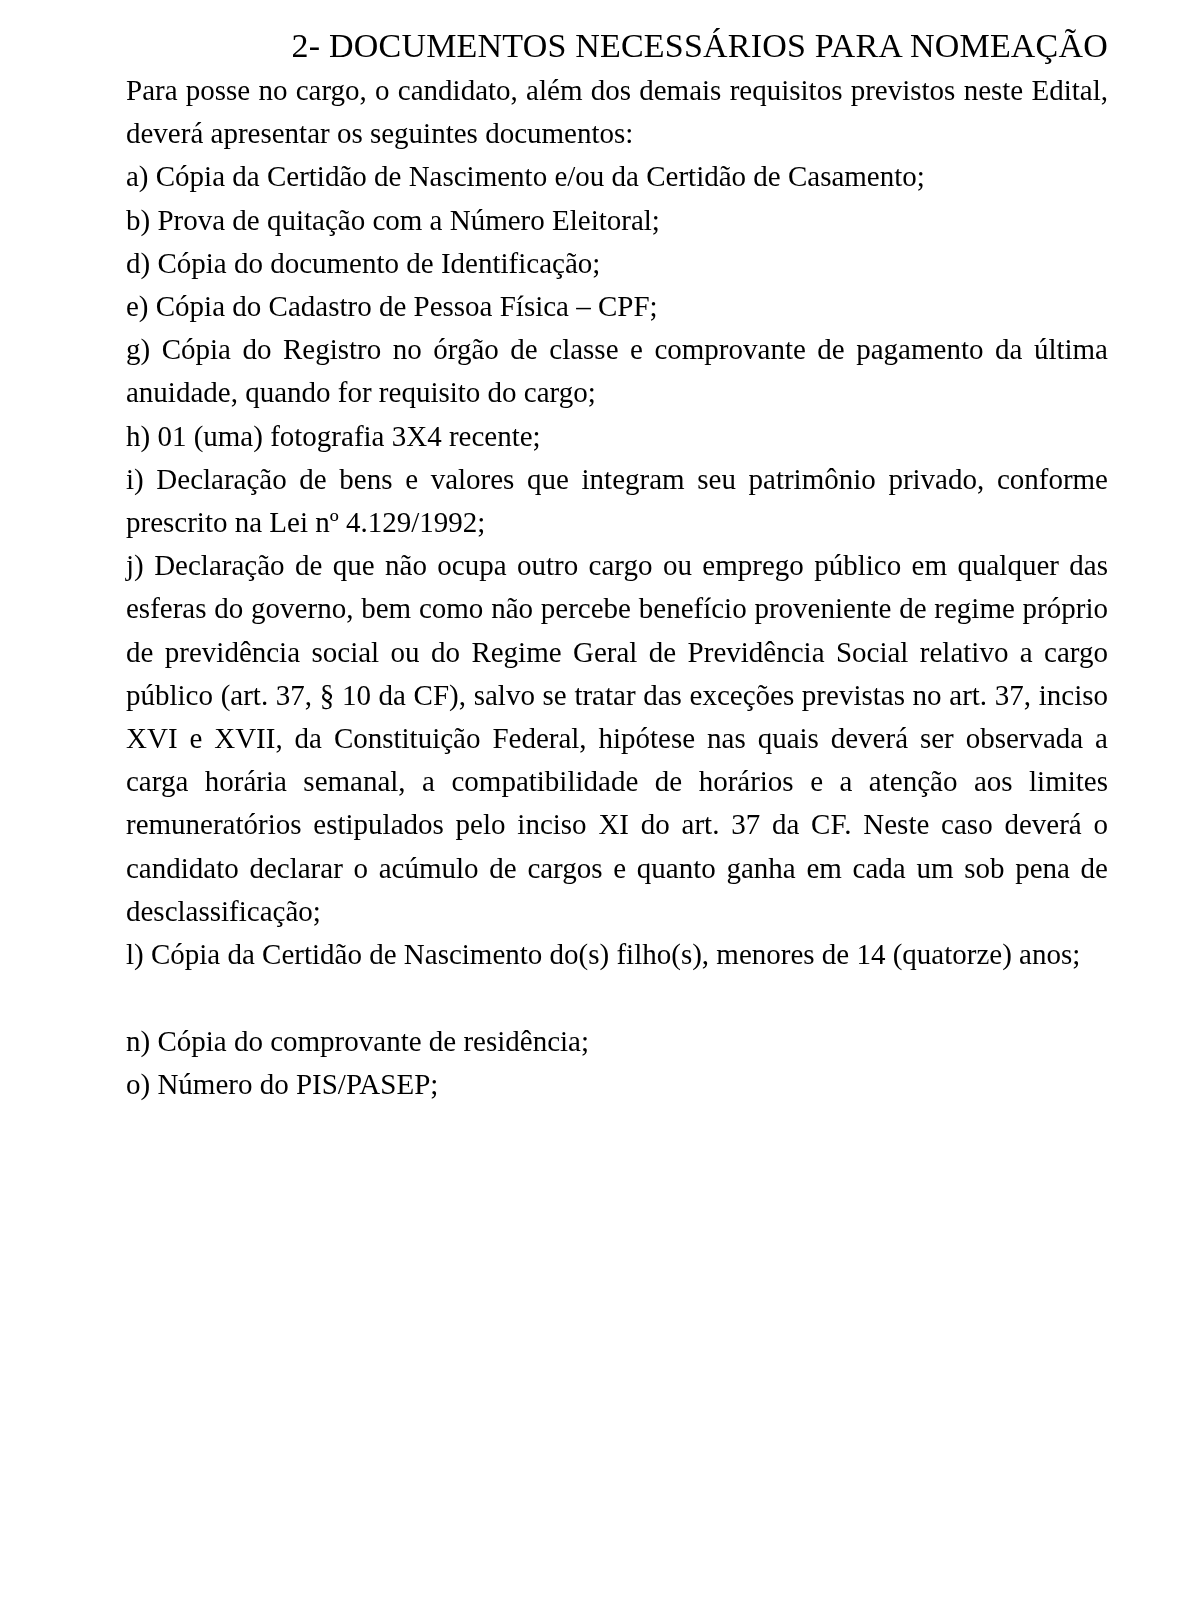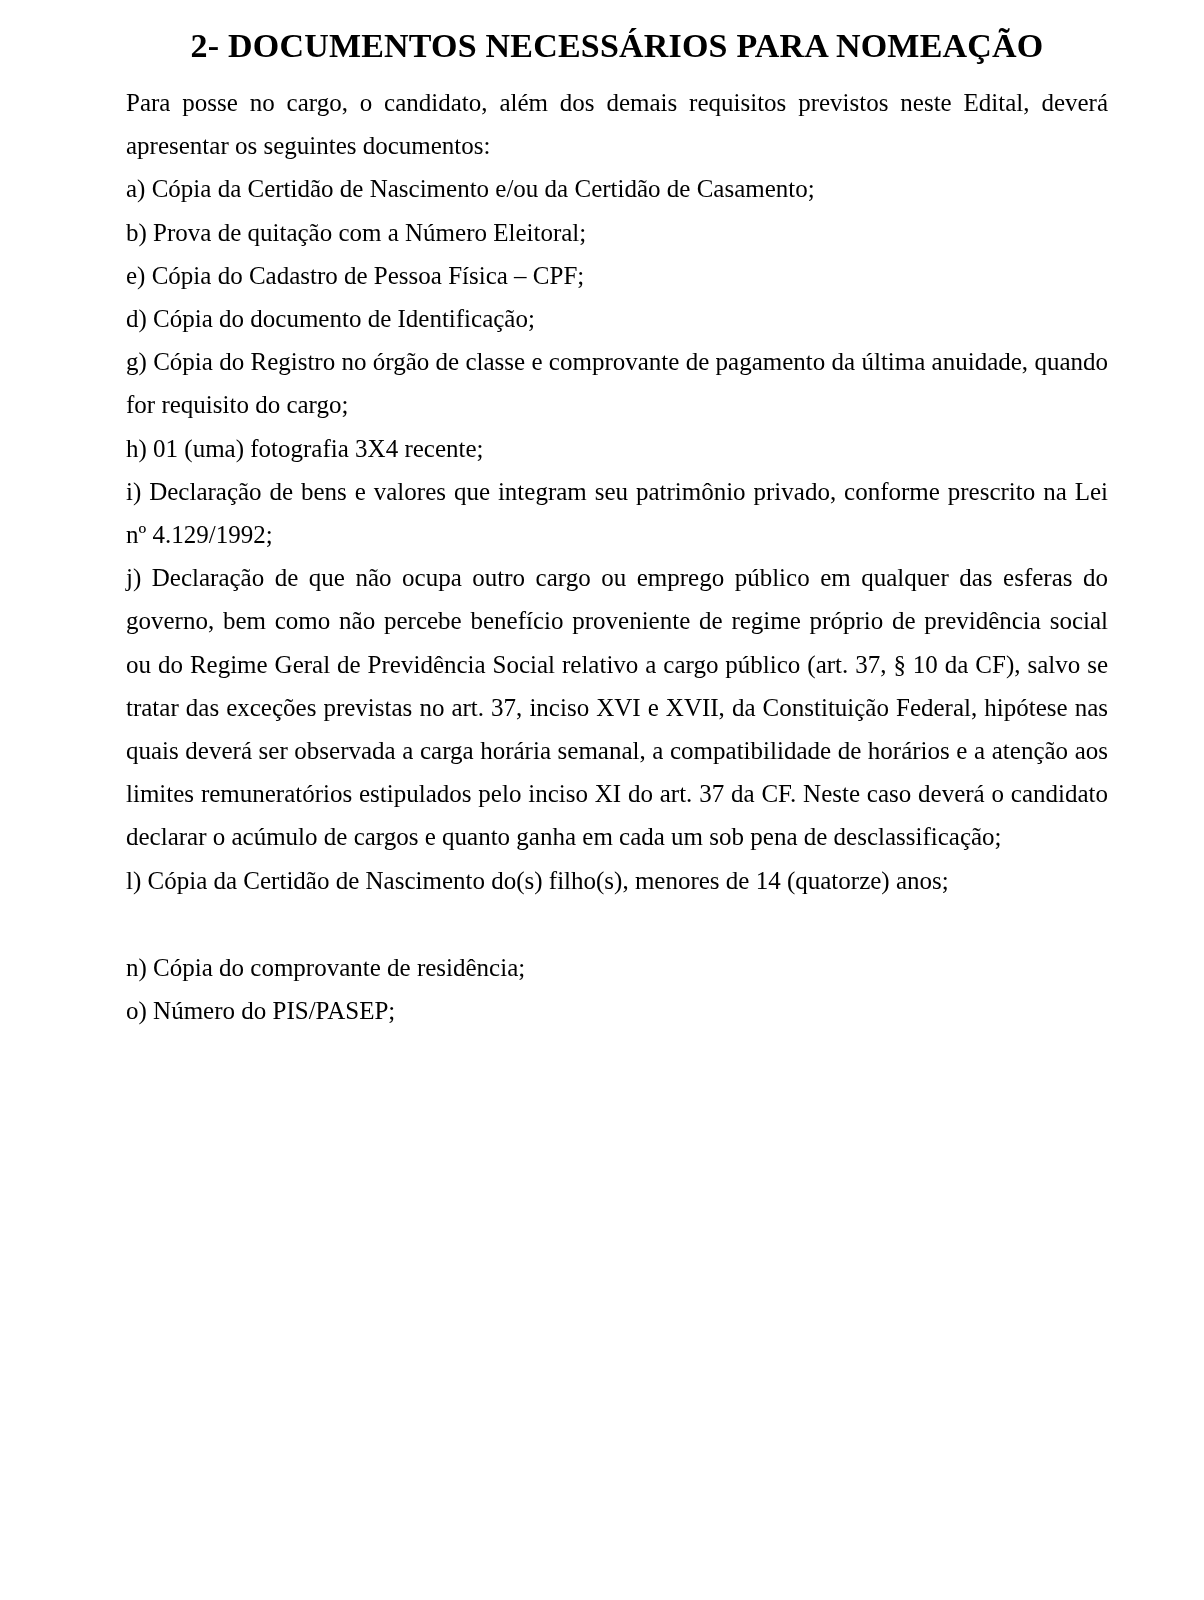--- a/index.html
+++ b/index.html
@@ -17,47 +17,47 @@
   }
   .page {
     position: absolute;
     top: 24px;
     left: 126px;
     width: 982px;
   }
   .heading {
     font-size: 34px;
     line-height: 44px;
-    font-weight: bold;
-    margin: 0 0 13px 0;
-    text-align: center;
+    font-weight: normal;
+    margin: 0 0 1px 0;
+    text-align: right;
     letter-spacing: 0.2px;
   }
   .para {
-    font-size: 25px;
+    font-size: 29px;
     line-height: 43.2px;
     margin: 0;
     text-align: justify;
     text-justify: inter-word;
   }
   .gap {
     height: 44px;
   }
 </style>
 </head>
 <body>
 
 <div class="page">
   <h1 class="heading">2- DOCUMENTOS NECESSÁRIOS PARA NOMEAÇÃO</h1>
   <p class="para">Para posse no cargo, o candidato, além dos demais requisitos previstos neste Edital, deverá apresentar os seguintes documentos:</p>
   <div>
       <p class="para">a) Cópia da Certidão de Nascimento e/ou da Certidão de Casamento;</p>
       <p class="para">b) Prova de quitação com a Número Eleitoral;</p>
+      <p class="para">d) Cópia do documento de Identificação;</p>
       <p class="para">e) Cópia do Cadastro de Pessoa Física – CPF;</p>
-      <p class="para">d) Cópia do documento de Identificação;</p>
       <p class="para">g) Cópia do Registro no órgão de classe e comprovante de pagamento da última anuidade, quando for requisito do cargo;</p>
       <p class="para">h) 01 (uma) fotografia 3X4 recente;</p>
       <p class="para">i) Declaração de bens e valores que integram seu patrimônio privado, conforme prescrito na Lei nº 4.129/1992;</p>
       <p class="para">j) Declaração de que não ocupa outro cargo ou emprego público em qualquer das esferas do governo, bem como não percebe benefício proveniente de regime próprio de previdência social ou do Regime Geral de Previdência Social relativo a cargo público (art. 37, § 10 da CF), salvo se tratar das exceções previstas no art. 37, inciso XVI e XVII, da Constituição Federal, hipótese nas quais deverá ser observada a carga horária semanal, a compatibilidade de horários e a atenção aos limites remuneratórios estipulados pelo inciso XI do art. 37 da CF. Neste caso deverá o candidato declarar o acúmulo de cargos e quanto ganha em cada um sob pena de desclassificação;</p>
       <p class="para">l) Cópia da Certidão de Nascimento do(s) filho(s), menores de 14 (quatorze) anos;</p>
     </div>
   <div class="gap"></div>
   <div>
       <p class="para">n) Cópia do comprovante de residência;</p>
       <p class="para">o) Número do PIS/PASEP;</p>

